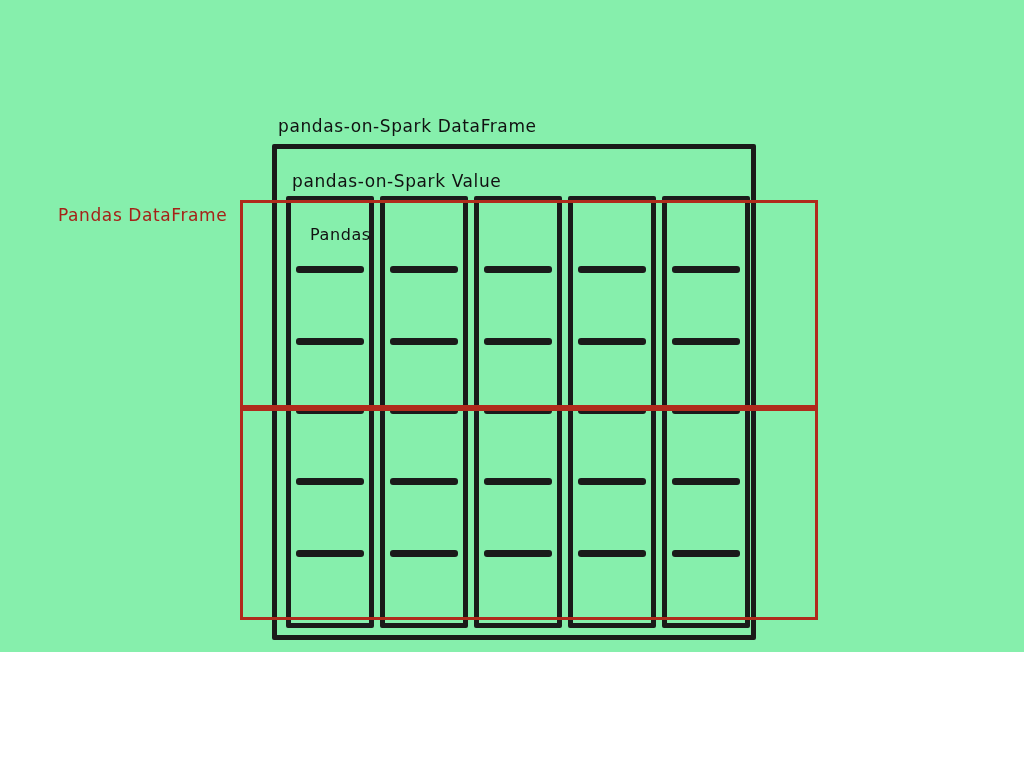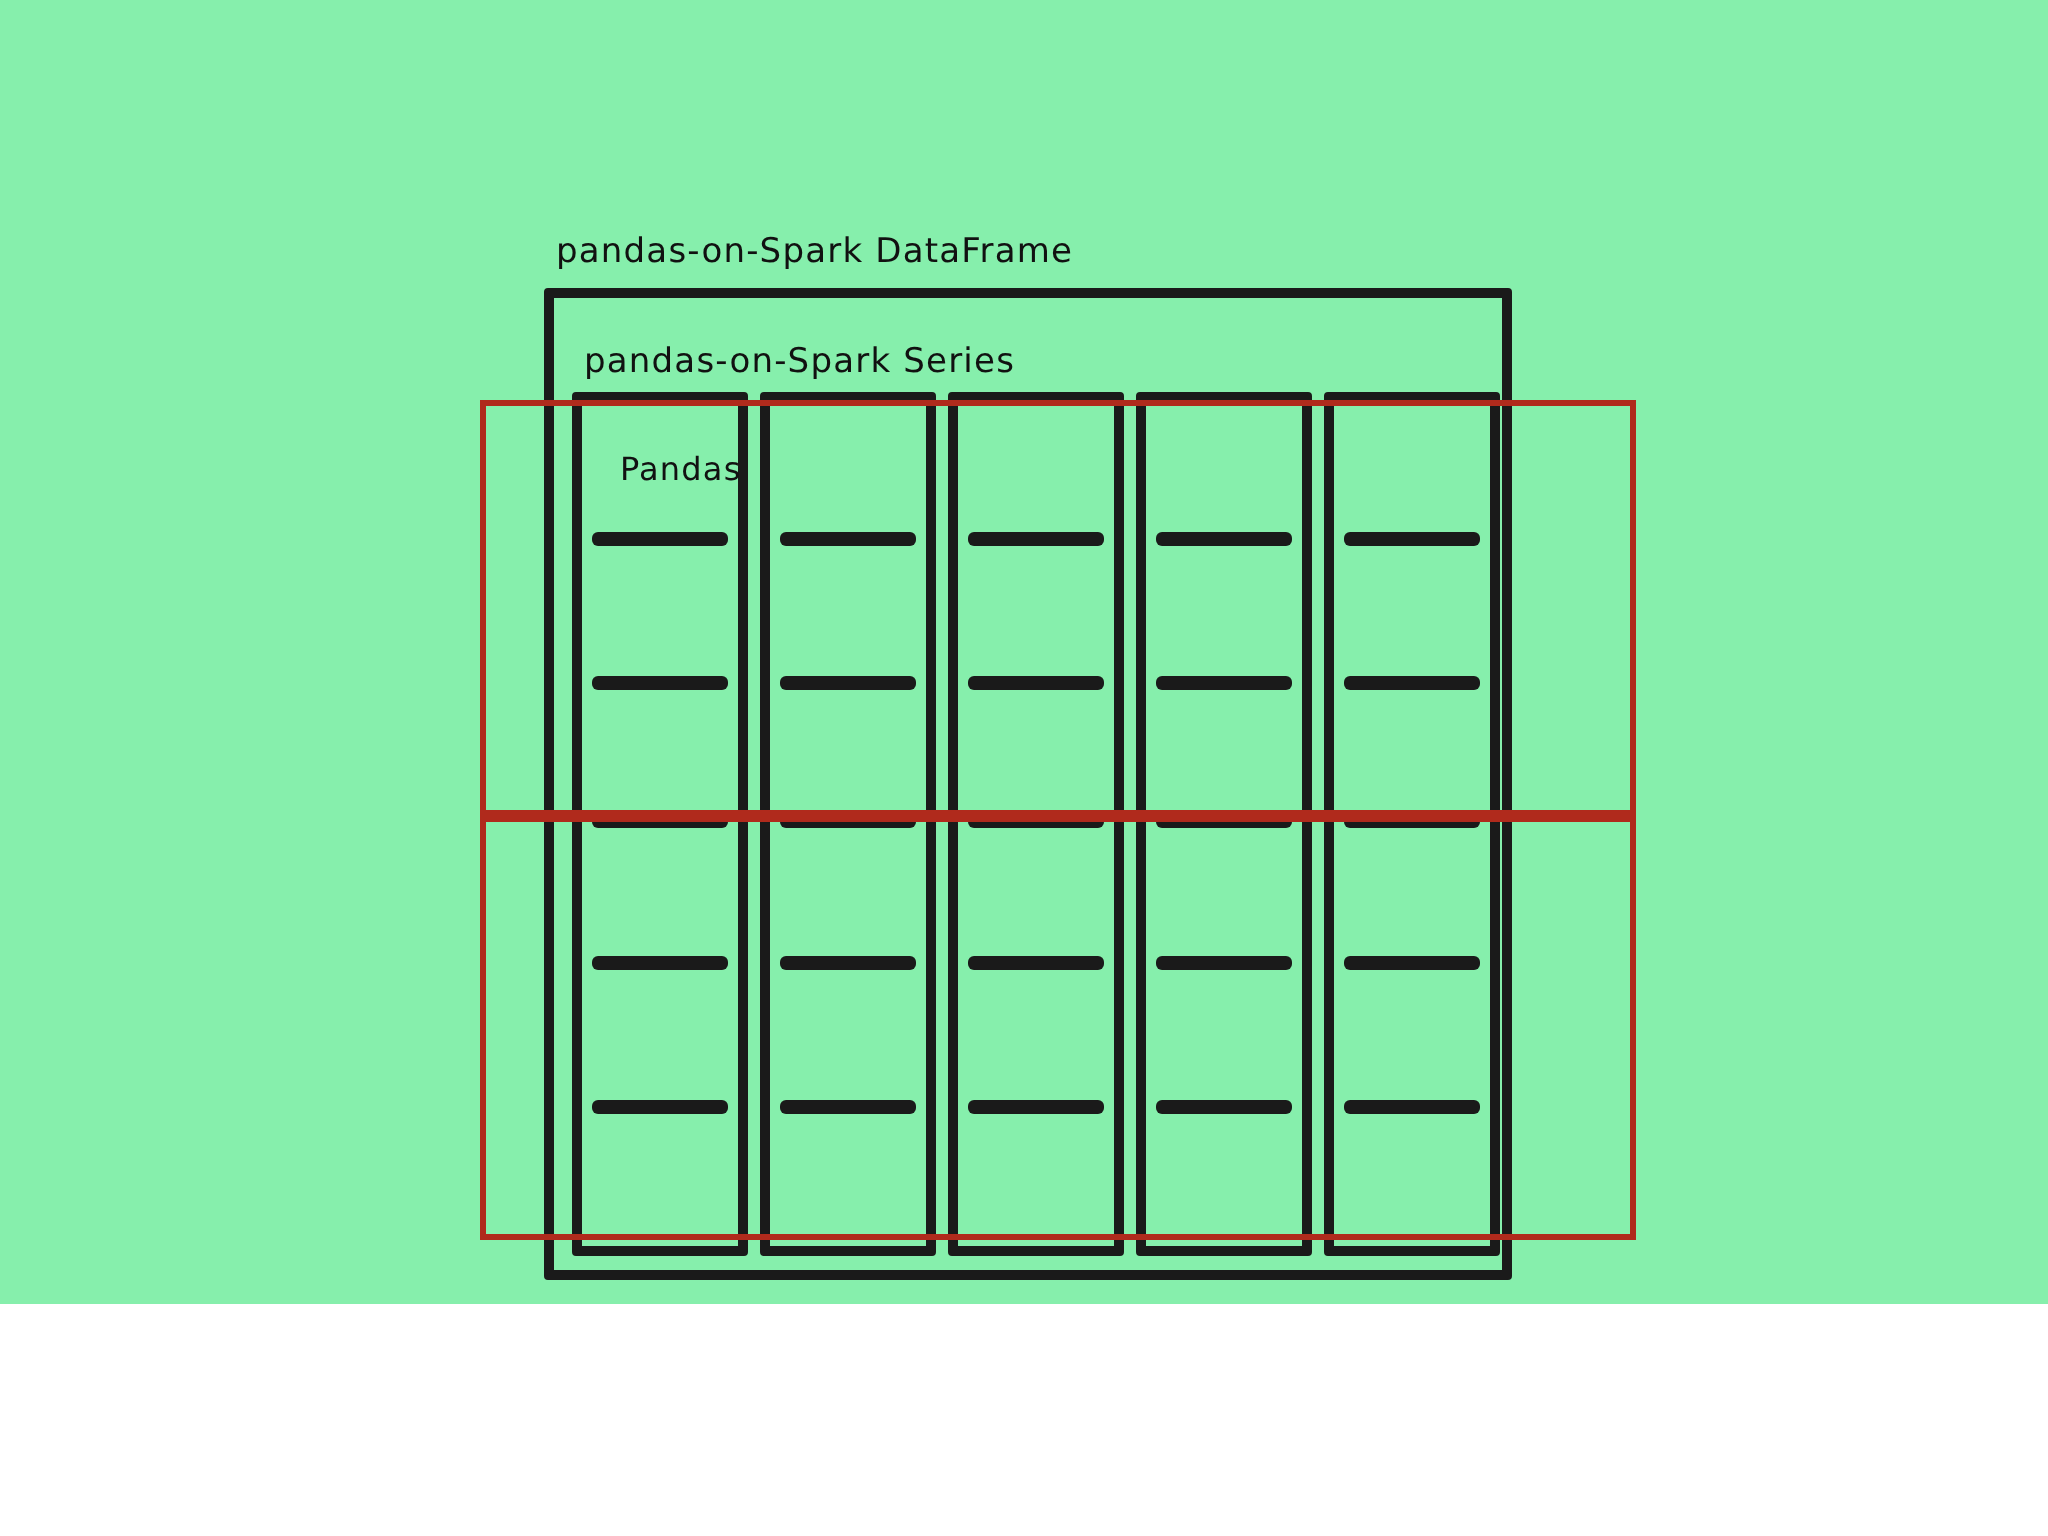--- a/index.html
+++ b/index.html
@@ -112,21 +112,21 @@
 </style>
 </head>
 <body>
 
 <div id="stage">
 
   <div class="label" id="label-psdf">pandas-on-Spark DataFrame</div>
 
   <div id="outer-box"></div>
 
-  <div class="label" id="label-psser">pandas-on-Spark Series</div>
+  <div class="label" id="label-psser">pandas-on-Spark Value</div>
 
   <div class="series-col c0"></div>
   <div class="series-col c1"></div>
   <div class="series-col c2"></div>
   <div class="series-col c3"></div>
   <div class="series-col c4"></div>
 
   <div class="label" id="label-value">Pandas</div>
 
   <div class="row-sep x0 y0"></div>
@@ -155,14 +155,15 @@
 
   <div class="row-sep x4 y0"></div>
   <div class="row-sep x4 y1"></div>
   <div class="row-sep x4 y2"></div>
   <div class="row-sep x4 y3"></div>
   <div class="row-sep x4 y4"></div>
 
   <div class="pandas-box" id="pandas-box-top"></div>
   <div class="pandas-box" id="pandas-box-bottom"></div>
 
+  <div class="label label-red" id="label-pandas-df">Pandas DataFrame</div>
 
 </div>
 
 </body></html>

